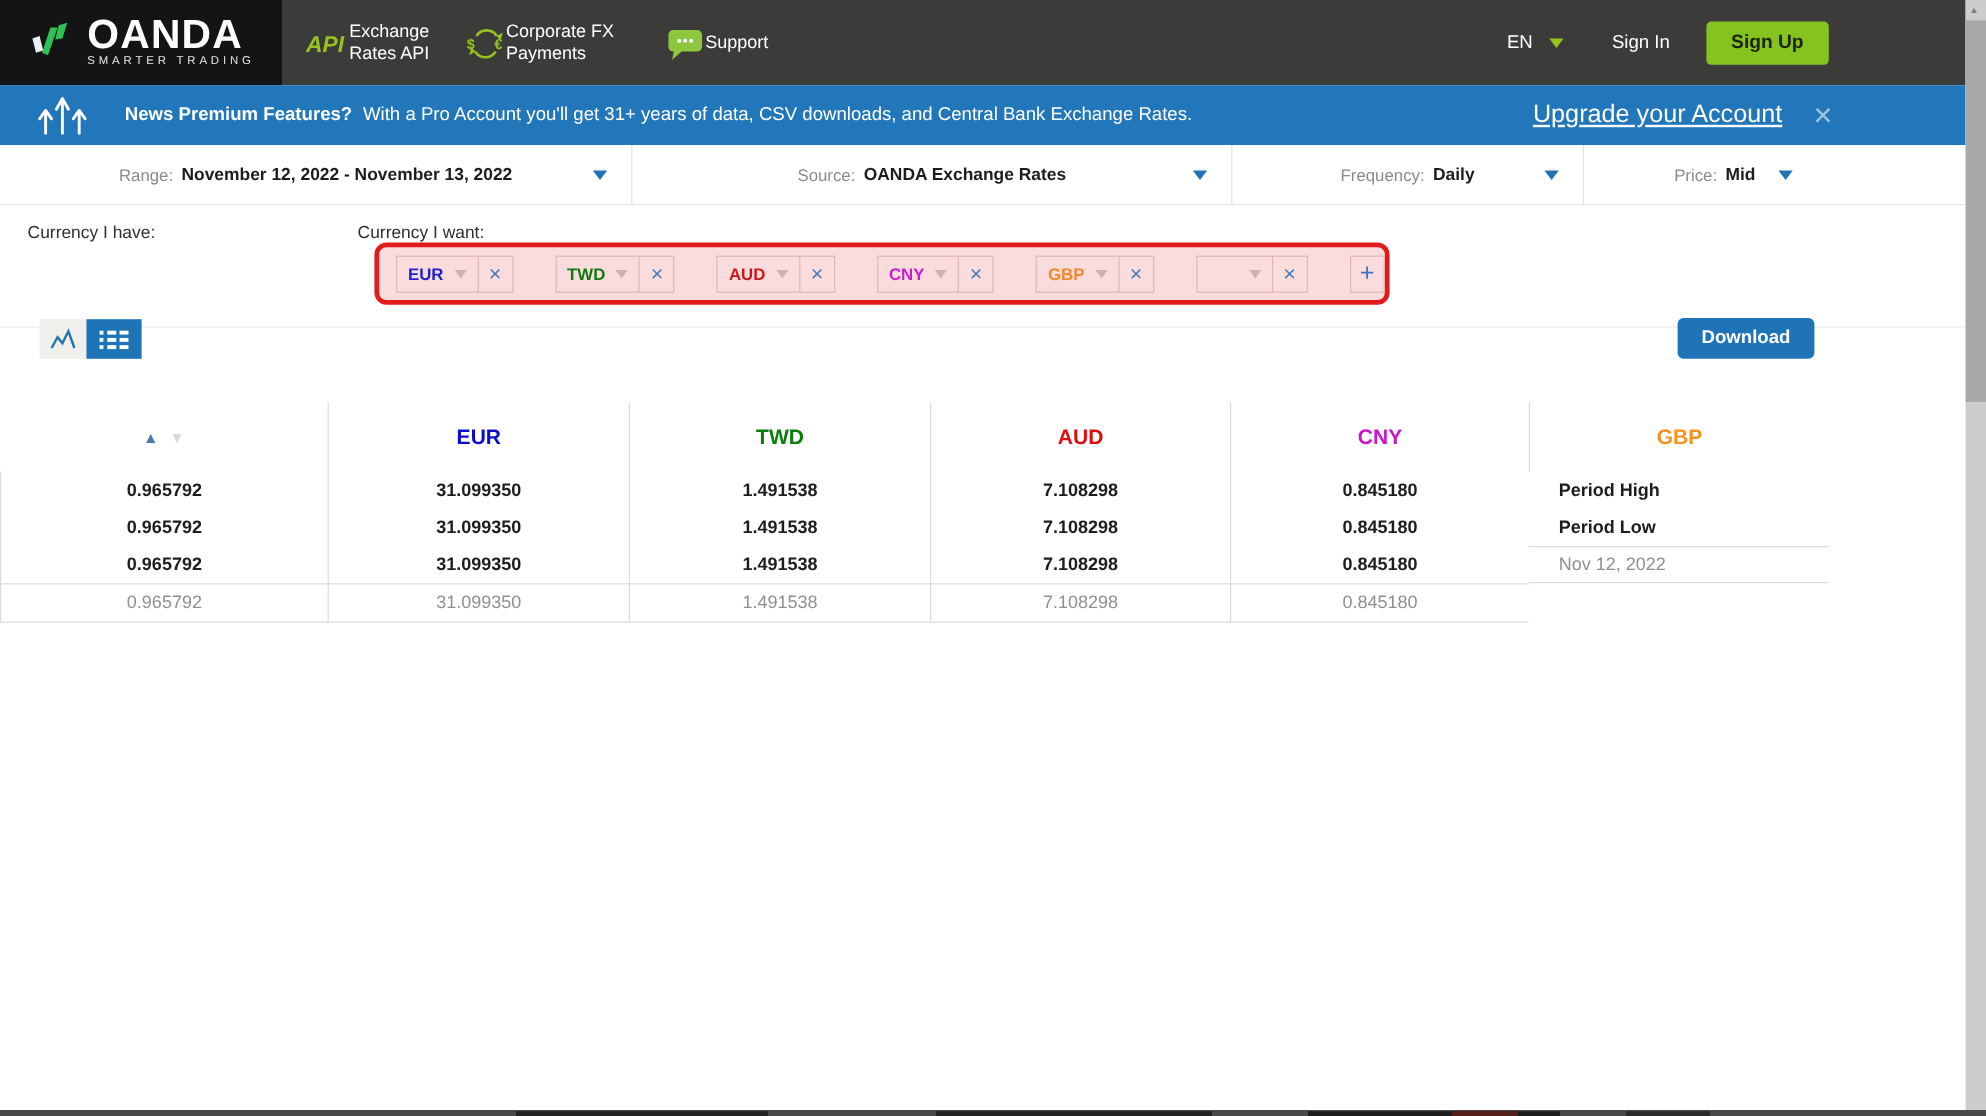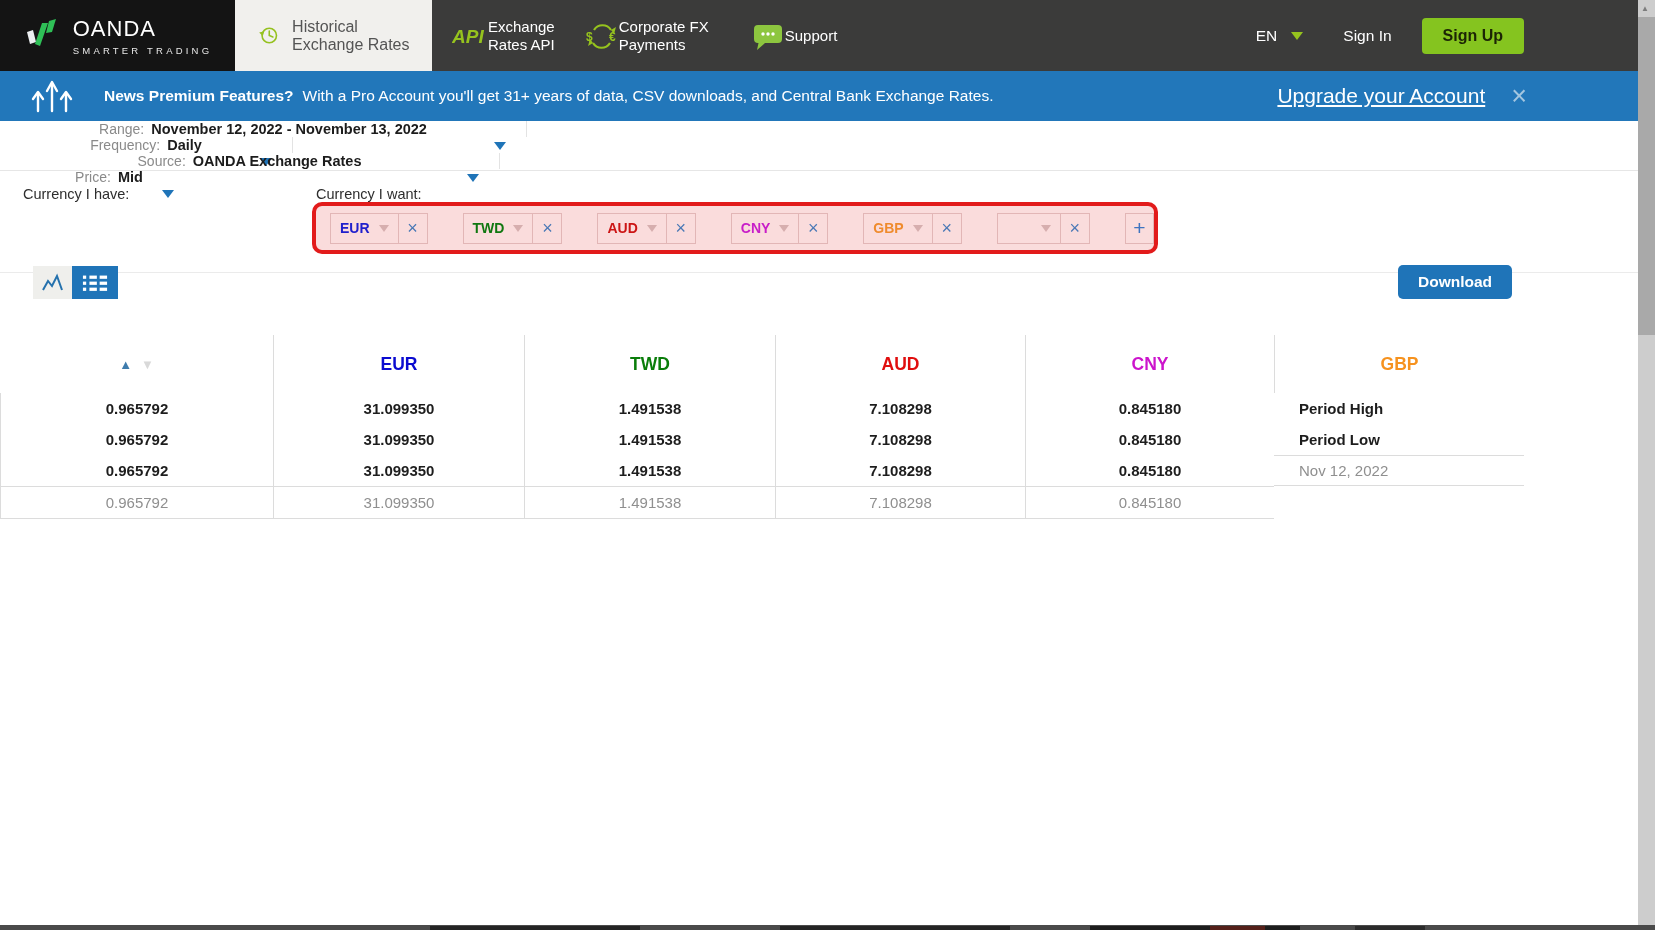--- a/index.html
+++ b/index.html
@@ -5,21 +5,21 @@
   * { margin:0; padding:0; box-sizing:border-box; }
   html,body { width:1655px; height:930px; overflow:hidden; background:#fff;
     font-family:"Liberation Sans", sans-serif; }
   .page { position:relative; width:1638px; height:930px; }
 
   
   .topnav { position:absolute; left:0; top:0; width:1638px; height:71px;
     background:#3b3b3a; display:flex; align-items:stretch; color:#fff; }
   .logo-block { width:235px; background:#141414; display:flex; align-items:center; justify-content:center; gap:10px; }
   .logo-text { display:flex; flex-direction:column; }
-  .brand { font-size:22px; font-weight:400; letter-spacing:1px; line-height:28px; }
+  .brand { font-size:34px; font-weight:700; letter-spacing:1px; line-height:28px; }
   .tagline { font-size:9.5px; letter-spacing:3.2px; color:#e8e8e8; margin-top:2px; }
   .tab-active { width:197px; background:#f1f0ed; color:#545454; display:flex; align-items:center; gap:12px; padding-left:22px; }
   .nav-item { display:flex; align-items:center; font-size:15px; line-height:18px; cursor:pointer; }
   .nav-item .lbl { display:flex; flex-direction:column; }
   .mL20{margin-left:20px}.mL30{margin-left:30px}.mL38{margin-left:38px}.mL42{margin-left:42px}
   .nav-spacer { flex:1; }
   .lang { display:flex; align-items:center; gap:14px; font-size:15.5px; }
   .tri { width:0; height:0; border-left:6px solid transparent; border-right:6px solid transparent; border-top:8px solid #1f74b8; display:inline-block; }
   .tri-green { border-top-color:#96c31e; }
   .signin { font-size:15.5px; margin-left:40px; cursor:pointer; }
@@ -30,33 +30,33 @@
   .banner { position:absolute; left:0; top:71px; width:1638px; height:50px; background:#2277ba;
     display:flex; align-items:center; color:#fff; }
   .banner-icon { margin-left:30px; }
   .banner-bold { font-size:15.5px; font-weight:700; margin-left:30px; }
   .banner-text { font-size:15.5px; margin-left:9px; }
   .banner-link { margin-left:auto; font-size:21px; color:#fff; text-decoration:underline; cursor:pointer; }
   .banner-close { margin:0 111px 0 26px; font-size:27px; font-weight:300; color:#a3c6e0; cursor:pointer; line-height:20px; }
 
   
   .filterbar { position:absolute; left:0; top:121px; width:1638px; height:50px; background:#fff;
-    border-bottom:1px solid #e6e6e6; display:flex;flex-direction:column; }
+    border-bottom:1px solid #e6e6e6; display:flex; }
   .fsec { position:relative; display:flex; align-items:center; justify-content:center; gap:7px; height:100%; }
   .fsec-b { border-right:1px solid #e3e3e3; }
   .w1{width:527px}.w2{width:293px}.w3{width:500px}.w4{width:218px}
   .flabel { color:#8a8a8a; font-size:14px; }
   .fvalue { color:#1c1c1c; font-size:14.5px; font-weight:700; }
   .farrow { position:absolute; right:20px; top:21px; }
   .w4 .farrow { right:44px; }
 
   
   .sec-label { position:absolute; font-size:14.5px; font-weight:400; color:#2e2e2e; }
   .have-label { left:23px; top:186px; }
-  .want-label { left:316px; top:186px; }
+  .want-label { left:298px; top:186px; }
   .have-select { position:absolute; left:23px; top:210px; width:235px; height:33px;
     border:1px solid #b9b9b9; border-radius:2px; background:#fff; display:flex; align-items:center;
     padding:0 12px; font-size:15px; color:#3c3c3c; cursor:pointer; }
   .have-select .tri { margin-left:auto; }
   .want-box { position:absolute; left:312px; top:202px; width:846px; height:52px;
     border:4px solid #e21b1b; border-radius:10px; background:#fadcdc;
     display:flex; align-items:center; padding-left:14px; gap:35px; }
   .chip { display:flex; align-items:stretch; height:31px; border:1px solid #e2b6b6; background:transparent; }
   .chip-main { display:flex; align-items:center; gap:9px; padding:0 9px; min-width:64px; cursor:pointer; }
   .chip-code { font-size:14px; font-weight:700; }
@@ -110,31 +110,20 @@
         <polygon points="4,14 10,12 13,24 7,26" fill="#eceff1"></polygon>
         <polygon points="12,26 19,5 25,5 17,28" fill="#2fc057"></polygon>
         <polygon points="26,3 33,1 29,14 23,15" fill="#2fc057"></polygon>
       </svg>
       <div class="logo-text">
         <span class="brand">OANDA</span>
         <span class="tagline">SMARTER TRADING</span>
       </div>
     </div>
 
-    <div class="tab-active">
-      <svg width="31" height="31" viewBox="0 0 32 32">
-        <circle cx="17" cy="16" r="10" fill="none" stroke="#95c11f" stroke-width="2.2"></circle>
-        <path d="M17 10 V16 L22 18" fill="none" stroke="#95c11f" stroke-width="2.2" stroke-linecap="round"></path>
-        <polygon points="3,12 10,10 8,17" fill="#95c11f"></polygon>
-      </svg>
-      <span class="lbl">
-        <span>Historical</span>
-        <span>Exchange Rates</span>
-      </span>
-    </div>
 
     <div class="nav-item mL20">
       <svg width="36" height="26" viewBox="0 0 36 26">
         <text x="0" y="20" font-size="19" font-style="italic" font-weight="bold" fill="#96c31e" font-family="Liberation Sans, sans-serif">API</text>
       </svg>
       <span class="lbl">
         <span>Exchange</span>
         <span>Rates API</span>
       </span>
     </div>
@@ -193,28 +182,28 @@
     <a class="banner-link">Upgrade your Account</a>
     <span class="banner-close">×</span>
   </div>
 
   <div class="filterbar">
     <div class="fsec fsec-b w1">
       <span class="flabel">Range:</span>
       <span class="fvalue">November 12, 2022 - November 13, 2022</span>
       <span class="tri farrow"></span>
     </div>
+    <div class="fsec fsec-b w3">
+      <span class="flabel">Source:</span>
+      <span class="fvalue">OANDA Exchange Rates</span>
+      <span class="tri farrow"></span>
+    </div>
     <div class="fsec fsec-b w2">
       <span class="flabel">Frequency:</span>
       <span class="fvalue">Daily</span>
-      <span class="tri farrow"></span>
-    </div>
-    <div class="fsec fsec-b w3">
-      <span class="flabel">Source:</span>
-      <span class="fvalue">OANDA Exchange Rates</span>
       <span class="tri farrow"></span>
     </div>
     <div class="fsec w4">
       <span class="flabel">Price:</span>
       <span class="fvalue">Mid</span>
       <span class="tri farrow"></span>
     </div>
   </div>
 
   <div class="sec-label have-label">Currency I have:</div>

